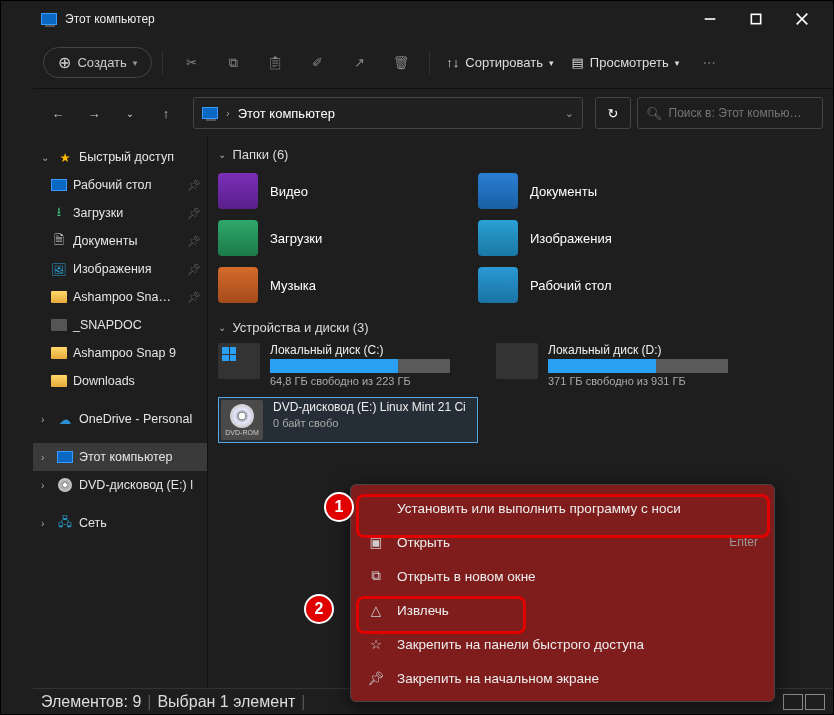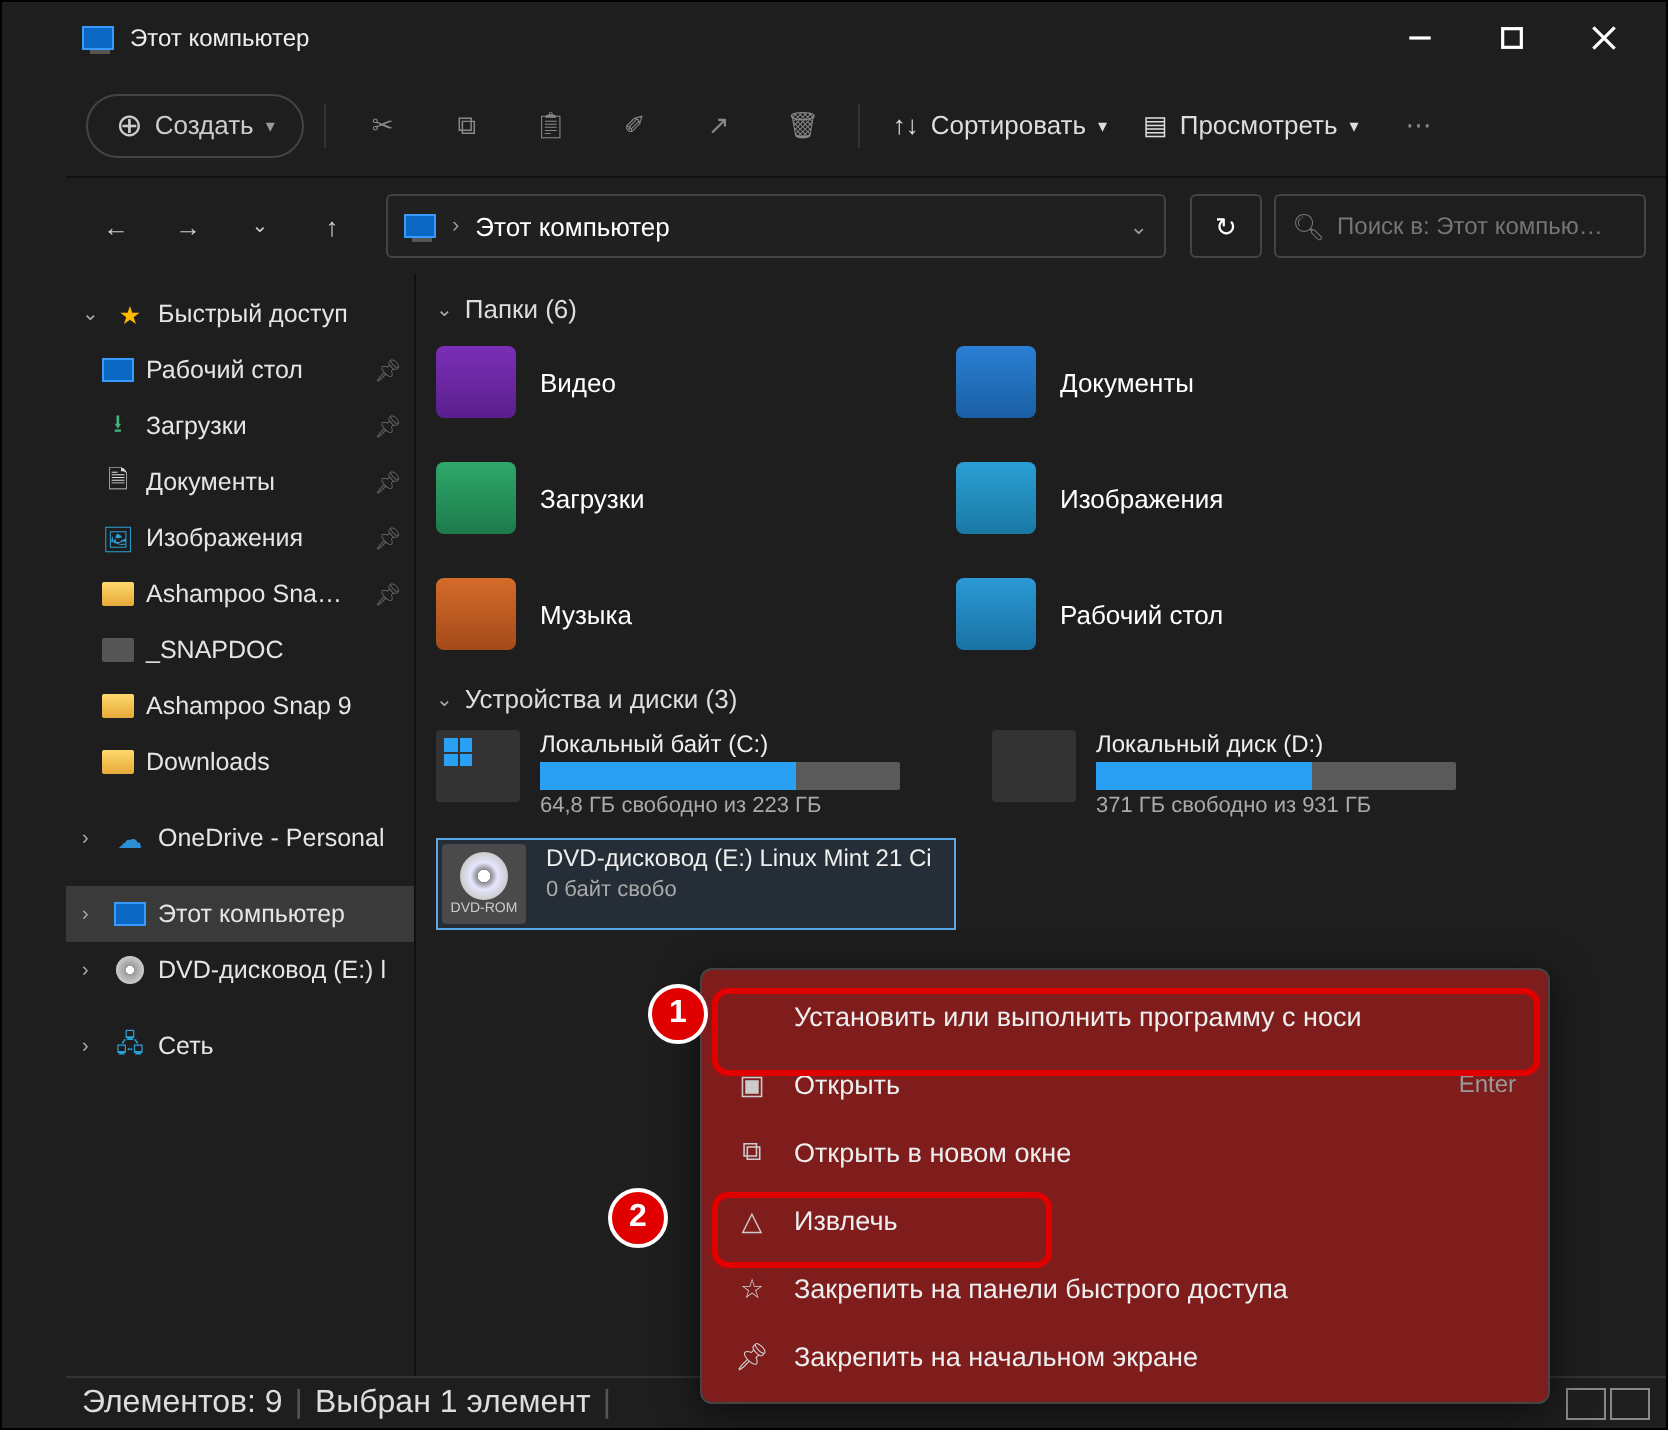--- a/index.html
+++ b/index.html
@@ -33,21 +33,21 @@
   .side-icon { width: 16px; height: 14px; display: inline-flex; align-items: center; justify-content: center; }
   .star { color: #ffb900; }
   .folder-yellow { width: 16px; height: 12px; background: linear-gradient(#ffd86b,#e6a93a); border-radius: 1px; }
   .folder-dark { width: 16px; height: 12px; background: #555; border-radius: 1px; }
   .blue-mon { width: 16px; height: 12px; background: #0a67c2; border: 1px solid #3a9bff; }
   .cloud-ic { color: #2c8fd6; }
   .disc-mini { width: 14px; height: 14px; border-radius: 50%; background: radial-gradient(circle,#fff 20%,#999 21%,#ccc 70%); }
   .content { flex: 1; background: #1e1e1e; overflow: hidden; position: relative; padding: 6px 10px; }
   .group-head { display: flex; align-items: center; gap: 6px; color: #ddd; font-size: 13px; margin: 4px 0 8px 0; }
   .group-head .chev { color: #aaa; font-size: 10px; }
-  .folders-grid { display: grid; grid-template-columns: 260px 260px; row-gap: 16px; margin-bottom: 14px; }
+  .folders-grid { display: grid; grid-template-columns: 260px 260px; row-gap: 5px; margin-bottom: 14px; }
   .folder-item { display: flex; align-items: center; gap: 12px; height: 42px; }
   .big-icon { width: 40px; height: 36px; border-radius: 4px; display: flex; align-items: center; justify-content: center; }
   .ic-video { background: linear-gradient(#7b2fb7,#5a1f8c); }
   .ic-docs { background: linear-gradient(#2a7fd4,#1a5fa4); }
   .ic-down { background: linear-gradient(#2fa86b,#1c7a4a); }
   .ic-img  { background: linear-gradient(#2aa0d4,#1a78a4); }
   .ic-music{ background: linear-gradient(#d46b2a,#a44a1a); }
   .ic-desk { background: linear-gradient(#2a99d4,#1a72a4); }
   .drives { display: grid; grid-template-columns: 260px 260px; gap: 8px 18px; }
   .drive { display: flex; gap: 10px; }
@@ -274,21 +274,21 @@
           <div class="drive">
             <div class="drive-icon">
               <div class="win">
                 <span></span>
                 <span></span>
                 <span></span>
                 <span></span>
               </div>
             </div>
   <div class="drive-info">
-              <div class="drive-name">Локальный байт (C:)</div>
+              <div class="drive-name">Локальный диск (C:)</div>
   <div class="pbar">
                 <div class="pfill" style="width:71%"></div>
               </div>
   <div class="drive-sub">64,8 ГБ свободно из 223 ГБ</div>
             </div>
           </div>
           <div class="drive">
             <div class="drive-icon"></div>
   <div class="drive-info">
               <div class="drive-name">Локальный диск (D:)</div>

